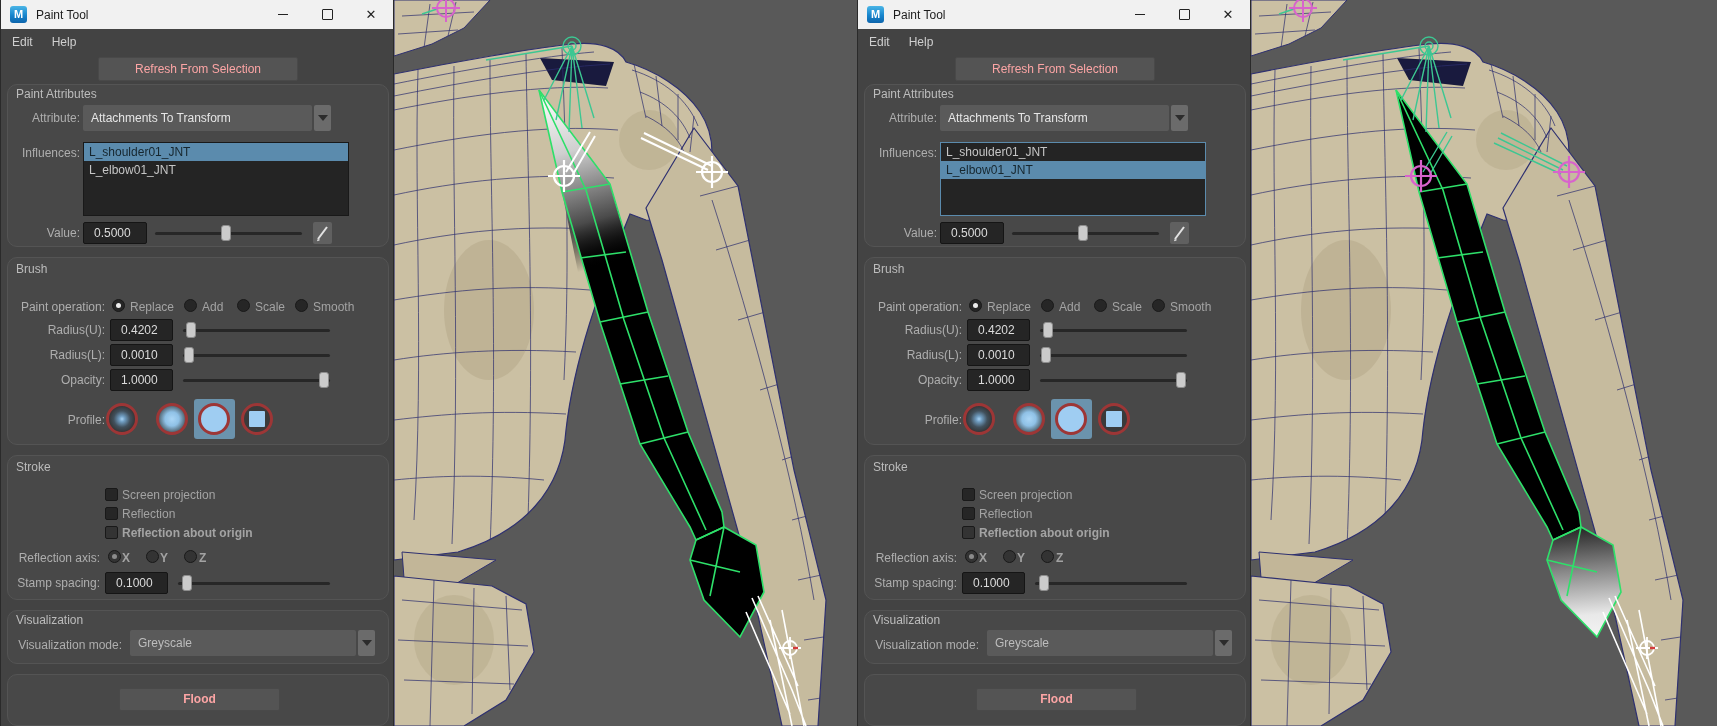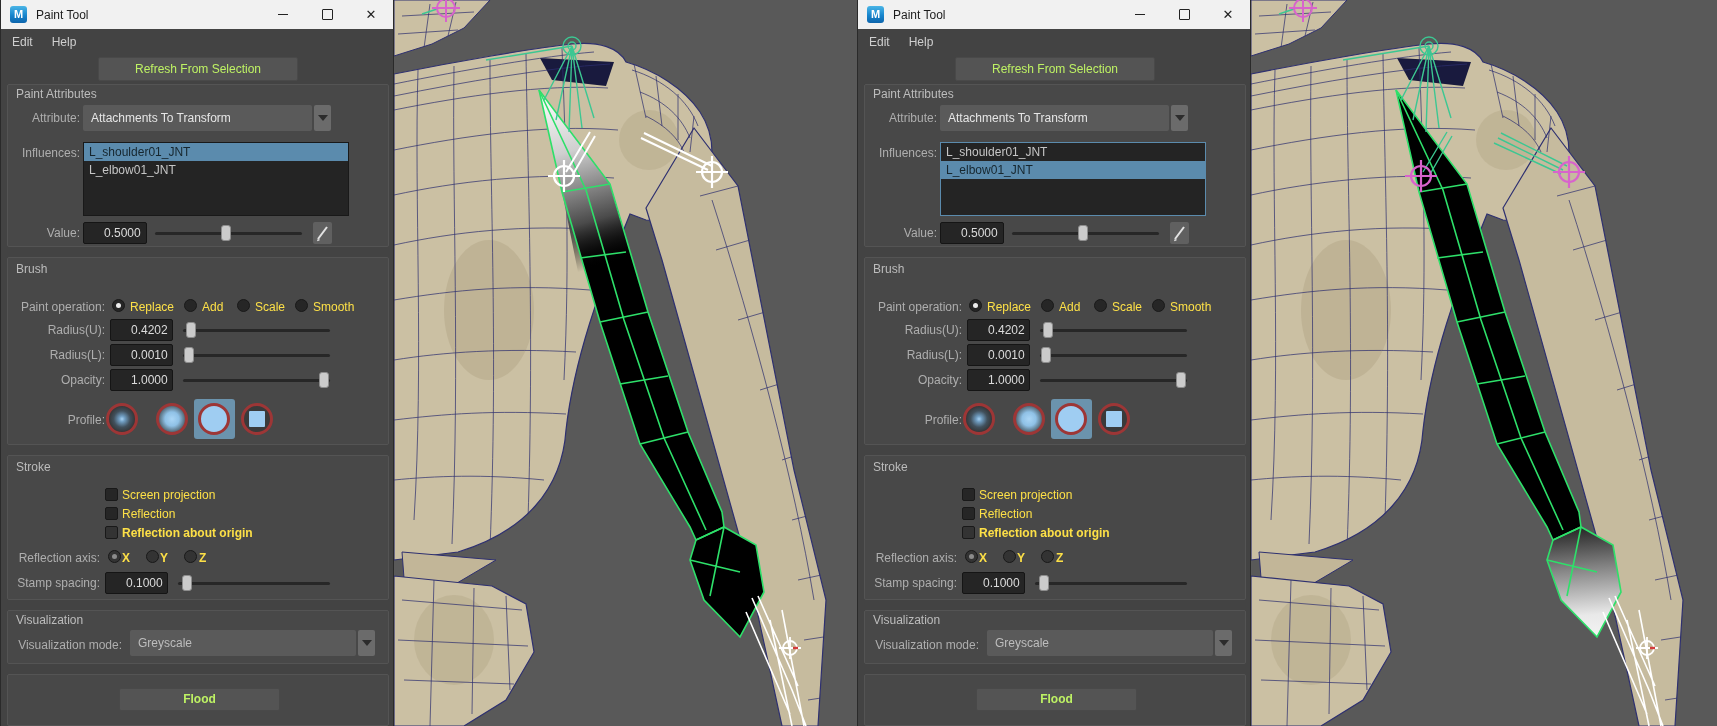--- a/index.html
+++ b/index.html
@@ -25,33 +25,33 @@
   .title-text{margin-left:9px;color:#1d1d1d;}
   .win-controls{position:absolute;right:0;top:0;height:100%;display:flex;}
   .win-btn{width:44px;height:100%;display:flex;align-items:center;justify-content:center;color:#222;}
   .glyph-min{width:10px;height:1px;background:#222;}
   .glyph-max{width:9px;height:9px;border:1px solid #222;border-radius:1px;}
   .glyph-close{font-size:13px;color:#222;}
 
   .menubar{height:26px;display:flex;align-items:center;gap:19px;padding-left:11px;color:#cfcfcf;}
   .menu-item{cursor:default;}
 
-  .btn{background:#545454;border:1px solid #494949;border-radius:2px;color:#bef264;
+  .btn{background:#545454;border:1px solid #494949;border-radius:2px;color:#fca5a5;
     text-align:center;box-sizing:border-box;}
   .refresh-btn{position:absolute;left:97px;top:57px;width:200px;height:24px;line-height:22px;}
   .flood-btn{position:absolute;left:111px;top:13px;width:161px;height:23px;line-height:21px;font-weight:bold;}
 
   .group{position:absolute;left:6px;width:382px;background:#484848;border:1px solid #545454;
-    border-radius:2px;box-sizing:border-box;}
+    border-radius:10px;box-sizing:border-box;}
   .group-title{position:absolute;left:8px;color:#bcbcbc;}
   .flabel{position:absolute;color:#aeaeae;text-align:right;white-space:nowrap;}
   .flabel.dis, .dis{color:#757575;font-weight:bold;}
 
   .tinput{position:absolute;height:22px;background:#252525;border:1px solid #151515;border-radius:2px;
-    color:#dcdcdc;padding:0 0 0 20px;box-sizing:border-box;font:inherit;font-size:12px;}
+    color:#dcdcdc;padding:0 0 0 10px;box-sizing:border-box;font:inherit;font-size:12px;}
   .slider{position:absolute;height:16px;}
   .slider .track{position:absolute;left:0;right:0;top:7px;height:3px;background:#272727;border-radius:2px;}
   .slider .handle{position:absolute;top:0;width:10px;height:16px;background:#cbcbcb;
     border:1px solid #8d8d8d;border-radius:3px;box-sizing:border-box;}
 
   .combo{position:absolute;height:26px;background:#5a5a5a;border-radius:2px;color:#e6e6e6;
     line-height:26px;padding-left:8px;box-sizing:border-box;}
   .combo-arrow{position:absolute;height:26px;width:17px;background:#6b6b6b;border-radius:2px;
     display:flex;align-items:center;justify-content:center;}
   .tri{width:0;height:0;border-left:5px solid transparent;border-right:5px solid transparent;
@@ -61,21 +61,21 @@
   .listbox.focused{border-color:#5b8bad;}
   .list-row{height:18px;line-height:18px;padding-left:5px;color:#c6c6c6;white-space:nowrap;}
   .sel0 .list-row.r0,.sel1 .list-row.r1{background:#5b8bad;color:#16262e;}
 
   .radio{position:absolute;width:13px;height:13px;border-radius:50%;background:#262626;
     border:1px solid #191919;box-sizing:border-box;}
   .radio.on::after{content:'';position:absolute;left:3px;top:3px;width:5px;height:5px;
     border-radius:50%;background:#ececec;}
   .radio.disabled{background:#333;}
   .radio.disabled.on::after{background:#8b8b8b;}
-  .rlabel{position:absolute;color:#fde047;}
+  .rlabel{position:absolute;color:#a3a3a3;}
 
   .checkbox{position:absolute;width:13px;height:13px;background:#262626;border:1px solid #191919;
     border-radius:2px;box-sizing:border-box;}
   .checkbox.disabled{background:#333;}
 
   .pencil-btn{position:absolute;width:19px;height:22px;background:#606060;border-radius:2px;}
 
   .profile-sel{position:absolute;width:41px;height:40px;background:#6b93ad;border-radius:3px;}
   .profile-btn{position:absolute;width:32px;height:32px;border-radius:50%;border:3px solid #9d3636;
     box-sizing:border-box;background:#3a3a3a;}

